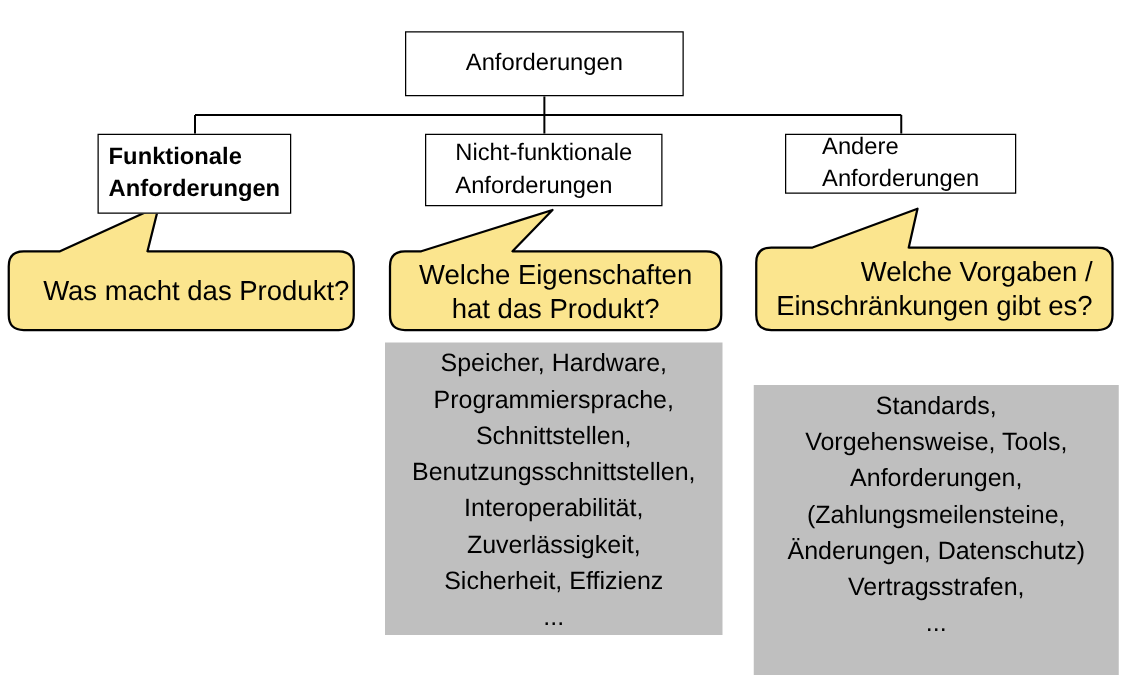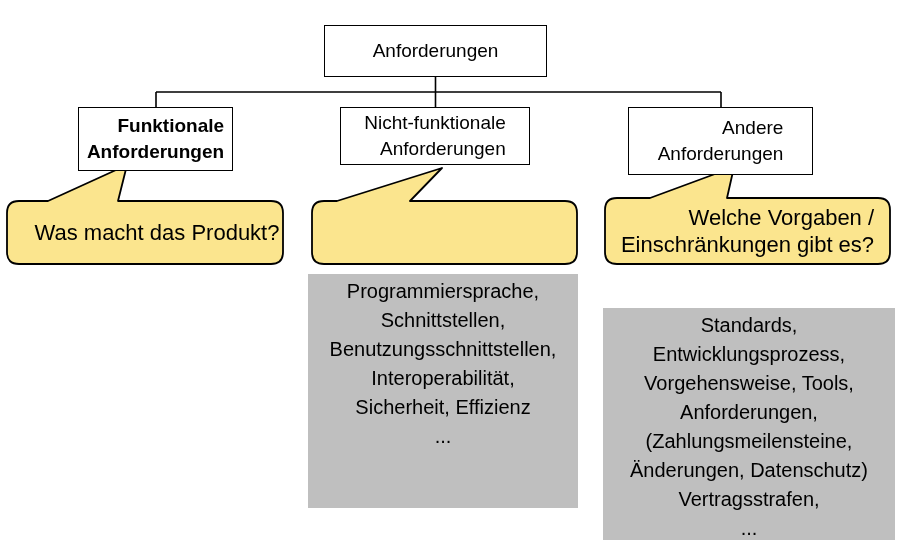--- a/index.html
+++ b/index.html
@@ -21,21 +21,21 @@
   }
   .art{position:absolute;left:0;top:0;}
   .wire{stroke:#000;stroke-width:1.6;fill:none;}
   .bubble-shape{fill:var(--bubble-fill);stroke:var(--bubble-border);stroke-width:1.8;stroke-linejoin:round;}
   .node{
     position:absolute;
     box-sizing:border-box;
     background:var(--box-fill);
     border:1.5px solid var(--box-border);
     display:flex;align-items:center;justify-content:center;
-    text-align:right;
+    text-align:left;
     font-size:19px;line-height:26px;
     white-space:pre-line;
   }
   .question{
     position:absolute;
     display:flex;align-items:center;justify-content:center;
     text-align:center;
     font-size:22px;line-height:27px;
     white-space:pre-line;
     padding:0 8px;box-sizing:border-box;
@@ -63,41 +63,44 @@
   </svg>
 
   <div class="node" style="left:324px;top:25px;width:223px;height:52px;">Anforderungen</div>
 
   <div class="node" style="left:78px;top:107px;width:155px;height:64px;font-weight:bold;">Funktionale
 Anforderungen</div>
 
   <div class="node" style="left:340px;top:107px;width:190px;height:58px;">Nicht-funktionale
 Anforderungen</div>
 
-  <div class="node" style="left:628px;top:107px;width:185px;height:68px;">Andere
+  <div class="node" style="left:628px;top:107px;width:185px;height:48px;">Andere
 Anforderungen</div>
 
   <div class="question" style="left:7px;top:201px;width:276px;height:63px;margin-left:12px;">Was macht das Produkt?</div>
 
+  <div class="question" style="left:312px;top:201px;width:265px;height:63px;">Welche Eigenschaften
+hat das Produkt?</div>
 
   <div class="question" style="left:605px;top:198px;width:285px;height:66px;text-align:right;">Welche Vorgaben /
 Einschränkungen gibt es?</div>
 
   <div class="panel" style="left:308px;top:274px;width:270px;height:234px;">
+      <div>Speicher, Hardware,</div>
       <div>Programmiersprache,</div>
       <div>Schnittstellen,</div>
       <div>Benutzungsschnittstellen,</div>
       <div>Interoperabilität,</div>
+      <div>Zuverlässigkeit,</div>
       <div>Sicherheit, Effizienz</div>
       <div>...</div>
     </div>
 
   <div class="panel" style="left:603px;top:272px;width:292px;height:264px;margin-top:36px;">
       <div>Standards,</div>
-      <div>Entwicklungsprozess,</div>
       <div>Vorgehensweise, Tools,</div>
       <div>Anforderungen,</div>
       <div>(Zahlungsmeilensteine,</div>
       <div>Änderungen, Datenschutz)</div>
       <div>Vertragsstrafen,</div>
       <div>...</div>
     </div>
 
 </div>
 

